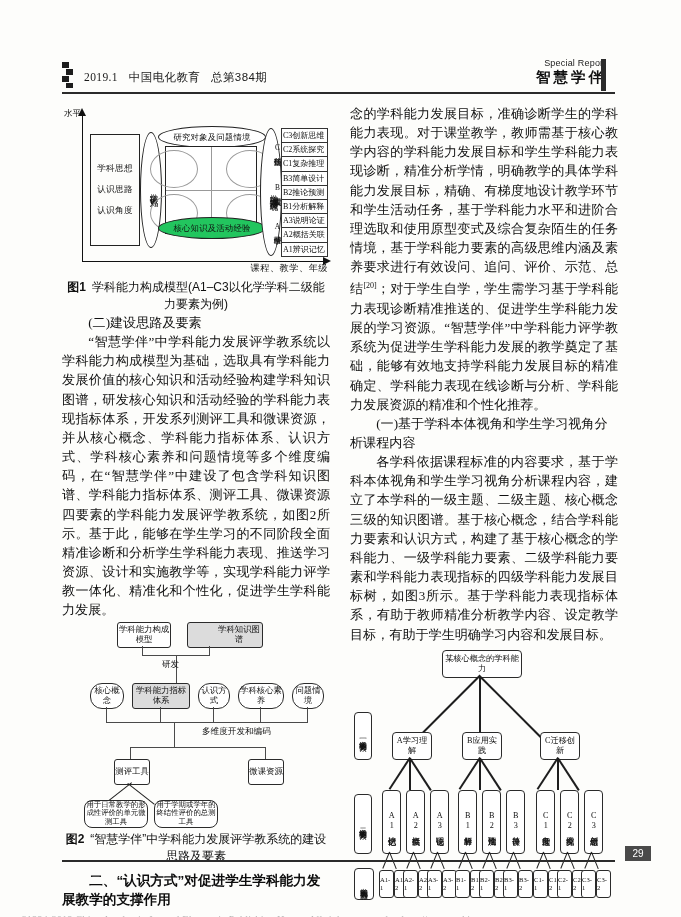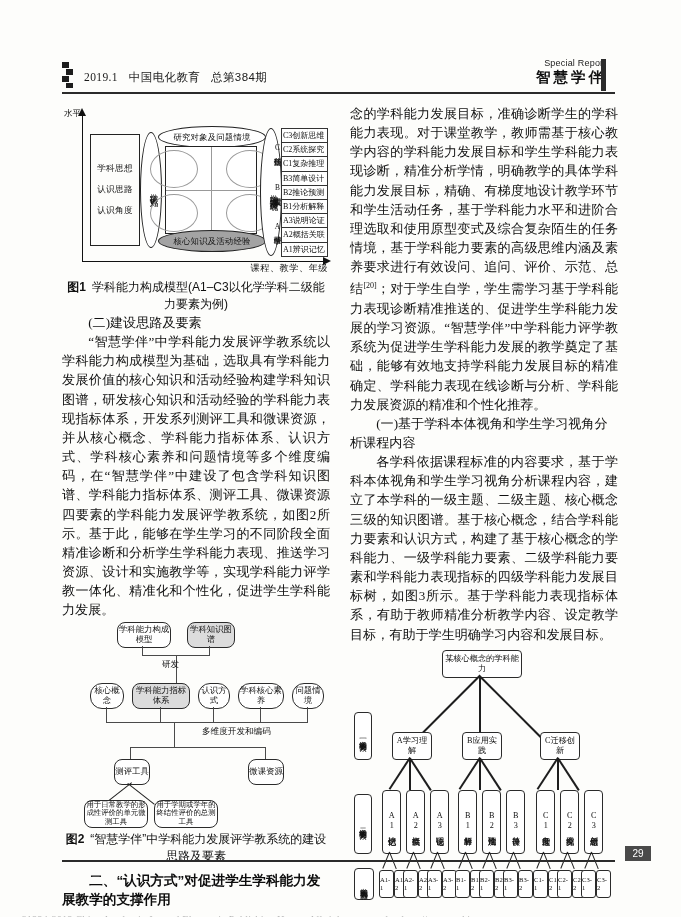--- a/index.html
+++ b/index.html
@@ -63,34 +63,34 @@
   .f1-vtext{position:absolute;writing-mode:vertical-rl;text-orientation:upright;
       font-size:8.4px;color:#111;line-height:10px;letter-spacing:1px;text-align:center;}
   .f1-vt1{left:80px;top:46px;height:80px;width:16px;}
   .f1-vt2{left:200px;top:40px;height:96px;width:16px;}
   .f1-center{position:absolute;left:103px;top:42px;width:90px;height:86px;border:1.1px solid #222;background:#fff;}
   .f1-center .cross-h{position:absolute;left:0;top:43px;width:90px;height:1px;background:#999;}
   .f1-center .cross-v{position:absolute;left:45px;top:0;width:1px;height:86px;background:#999;}
   .f1-petal{position:absolute;border:1px solid #9a9a9a;border-radius:50%;background:transparent;}
   .f1-ell-top{left:96px;top:22px;width:106px;height:20px;border:1.1px solid #222;border-radius:50%;
       background:#fff;position:absolute;display:flex;align-items:center;justify-content:center;}
-  .f1-ell-bot{left:96px;top:126px;width:106px;height:20px;border:1.1px solid #222;border-radius:50%;
-      background:#a3a3a3;position:absolute;display:flex;align-items:center;justify-content:center;}
+  .f1-ell-bot{left:96px;top:113px;width:106px;height:20px;border:1.1px solid #222;border-radius:50%;
+      background:#22c55e;position:absolute;display:flex;align-items:center;justify-content:center;}
   .f1-ell-top span,.f1-ell-bot span{font-size:8.4px;color:#111;letter-spacing:.2px;}
   .f1-grid{position:absolute;left:219px;top:24px;width:45px;border:1.1px solid #333;background:#fff;}
   .f1-grid .grow{display:flex;align-items:stretch;border-bottom:1px solid #333;height:13.2px;}
   .f1-grid .grow:last-child{border-bottom:none;}
   .f1-grid .gcell{flex:1;font-size:8px;color:#111;padding-left:1px;display:flex;align-items:center;}
   .f1-gl{position:absolute;left:205px;top:24px;width:15px;height:119px;}
   .f1-gl .glbl{position:absolute;left:0;width:14px;writing-mode:vertical-rl;text-orientation:upright;
       font-size:7.4px;line-height:8px;color:#111;text-align:center;border-right:1px solid #333;}
 
   
   .fig2{position:relative;width:268px;height:208px;}
-  .n{position:absolute;border:1.1px solid #2b2b2b;border-radius:8px;background:#fff;
+  .n{position:absolute;border:1.1px solid #2b2b2b;border-radius:3px;background:#fff;
      display:flex;flex-direction:column;align-items:center;justify-content:center;
      font-size:8.4px;line-height:9.6px;color:#111;text-align:center;}
   .n.sh{background:#dcdcdc;}
   .ln{position:absolute;background:#4a4a4a;}
   .f2lab{position:absolute;font-size:8.6px;color:#111;}
 
   
   .fig3{position:relative;width:268px;height:268px;}
   .t3{position:absolute;border:1.1px solid #2b2b2b;border-radius:4px;background:#fff;
       display:flex;align-items:center;justify-content:center;text-align:center;
@@ -216,21 +216,21 @@
 
     <div class="cap">
       <b>图1</b><span>学科能力构成模型(A1–C3以化学学科二级能力要素为例)</span>
     </div>
 
     <h3 class="sub">(二)建设思路及要素</h3>
     <p class="body">“智慧学伴”中学科能力发展评学教系统以学科能力构成模型为基础，选取具有学科能力发展价值的核心知识和活动经验构建学科知识图谱，研发核心知识和活动经验的学科能力表现指标体系，开发系列测评工具和微课资源，并从核心概念、学科能力指标体系、认识方式、学科核心素养和问题情境等多个维度编码，在“智慧学伴”中建设了包含学科知识图谱、学科能力指标体系、测评工具、微课资源四要素的学科能力发展评学教系统，如图2所示。基于此，能够在学生学习的不同阶段全面精准诊断和分析学生学科能力表现、推送学习资源、设计和实施教学等，实现学科能力评学教一体化、精准化和个性化，促进学生学科能力发展。</p>
 
     <div class="fig2">
       <div class="n" style="left:55px;top:2px;width:52px;height:24px;">学科能力构成模型</div>
-      <div class="n sh" style="left:125px;top:2px;width:46px;height:24px;">学科知识图谱</div>
+      <div class="n sh" style="left:125px;top:2px;width:46px;height:24px;padding-left:28px;">学科知识图谱</div>
 
       <div class="ln" style="left:80px;top:26px;width:1.3px;height:10px;"></div>
       <div class="ln" style="left:147px;top:26px;width:1.3px;height:10px;"></div>
       <div class="ln" style="left:80px;top:35px;width:68px;height:1.3px;"></div>
       <div class="ln" style="left:114px;top:35px;width:1.3px;height:28px;"></div>
       <div class="f2lab" style="left:100px;top:39px;">研发</div>
 
       <div class="n" style="left:28px;top:63px;width:32px;height:24px;border-radius:12px;">核心概念</div>
       <div class="n sh" style="left:70px;top:63px;width:56px;height:24px;">学科能力指标体系</div>
       <div class="n" style="left:136px;top:63px;width:30px;height:24px;border-radius:12px;">认识方式</div>

